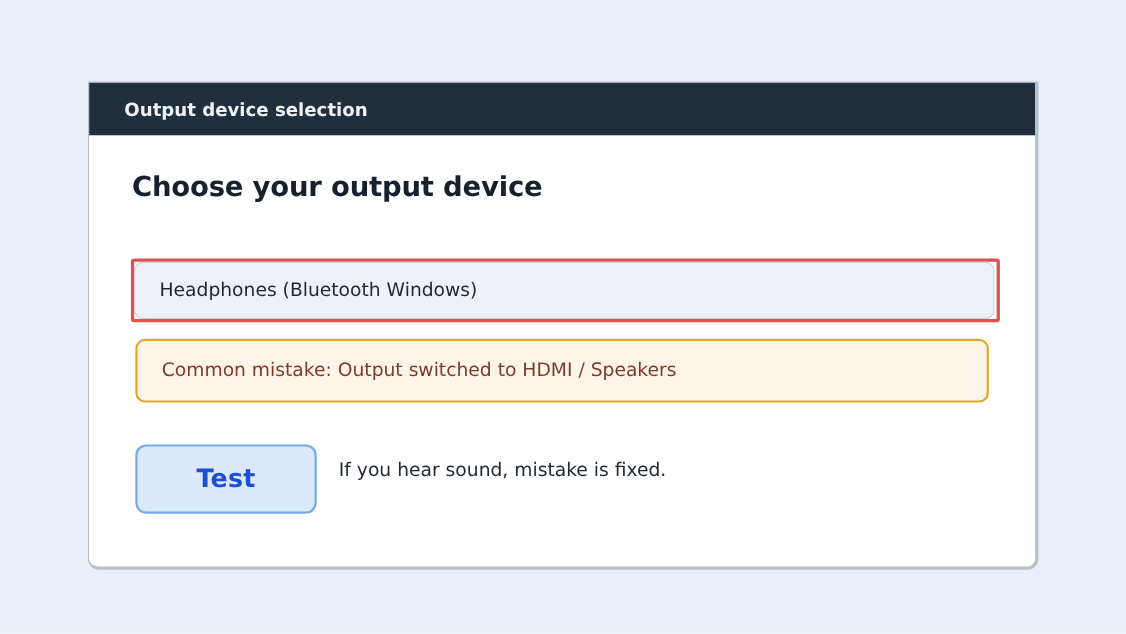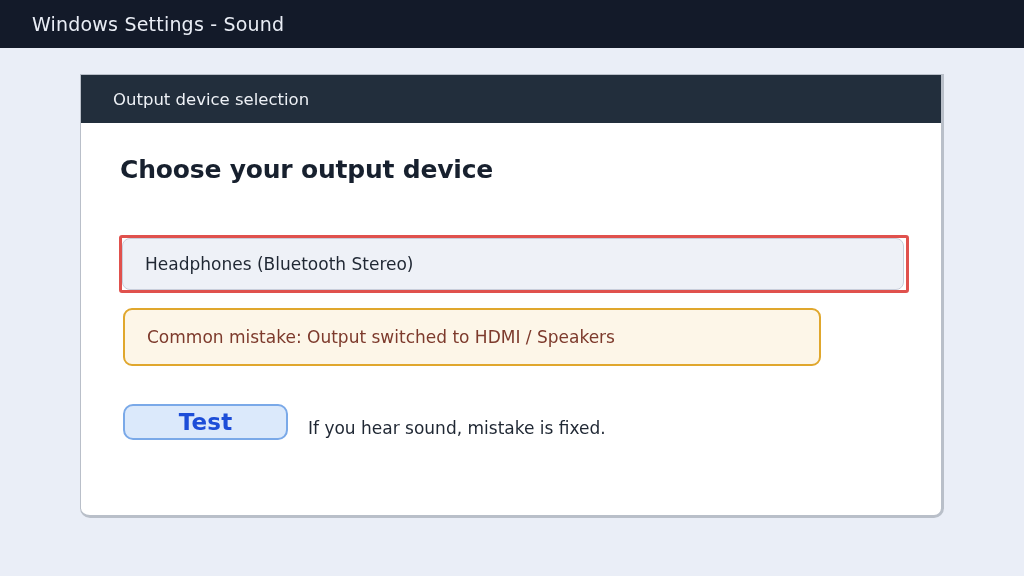--- a/index.html
+++ b/index.html
@@ -55,20 +55,21 @@
   .card-header {
     position: absolute;
     left: 0;
     top: 0;
     width: 100%;
     height: 48px;
     background: #222e3c;
     display: flex;
     align-items: center;
     box-sizing: border-box;
+    font-weight: bold;
   }
   .card-header-text {
     color: #eef1f6;
     font-size: 16.5px;
     margin-left: 32px;
   }
 
   .card-body {
     position: absolute;
     left: 0;
@@ -116,42 +117,42 @@
     font-size: 17px;
     color: #1f2733;
     margin-left: 22px;
   }
 
   
   .warning {
     position: absolute;
     left: 42px;
     top: 185px;
-    width: 698px;
+    width: 776px;
     height: 58px;
     background: #fdf6e8;
     border: 2px solid #e0a72d;
     border-radius: 9px;
     box-sizing: border-box;
     display: flex;
     align-items: center;
   }
   .warning-text {
     font-size: 17px;
     color: #7d3a2c;
     margin-left: 22px;
   }
 
   
   .test-button {
     position: absolute;
     left: 42px;
     top: 281px;
     width: 165px;
-    height: 36px;
+    height: 63px;
     background: #dbe9fb;
     border: 2px solid #7aa9e8;
     border-radius: 10px;
     box-sizing: border-box;
     display: flex;
     align-items: center;
     justify-content: center;
     cursor: pointer;
   }
   .test-button-label {
@@ -167,38 +168,35 @@
     font-size: 17px;
     color: #1f2733;
     white-space: nowrap;
   }
 </style>
 </head>
 <body>
 
 <div class="screen">
 
-  <div class="titlebar">
-    <span class="titlebar-text">Windows Settings - Sound</span>
-  </div>
 
   <div class="card">
 
     <div class="card-header">
       <span class="card-header-text">Output device selection</span>
     </div>
 
     <div class="card-body">
 
       <div class="heading">Choose your output device</div>
 
       <div class="device-highlight"></div>
 
       <div class="device-field">
-        <span class="device-field-text">Headphones (Bluetooth Stereo)</span>
+        <span class="device-field-text">Headphones (Bluetooth Windows)</span>
       </div>
 
       <div class="warning">
         <span class="warning-text">Common mistake: Output switched to HDMI / Speakers</span>
       </div>
 
       <div class="test-button">
         <span class="test-button-label">Test</span>
       </div>
 

